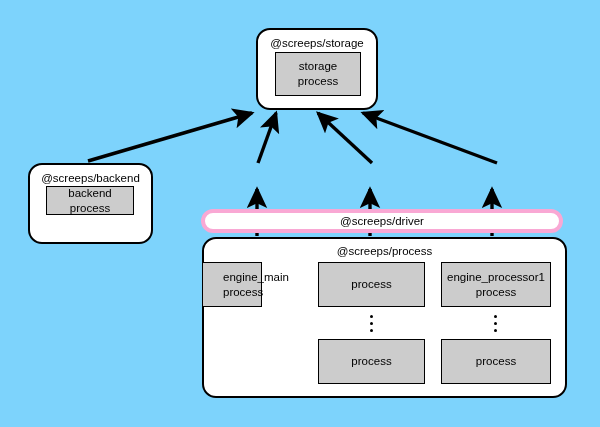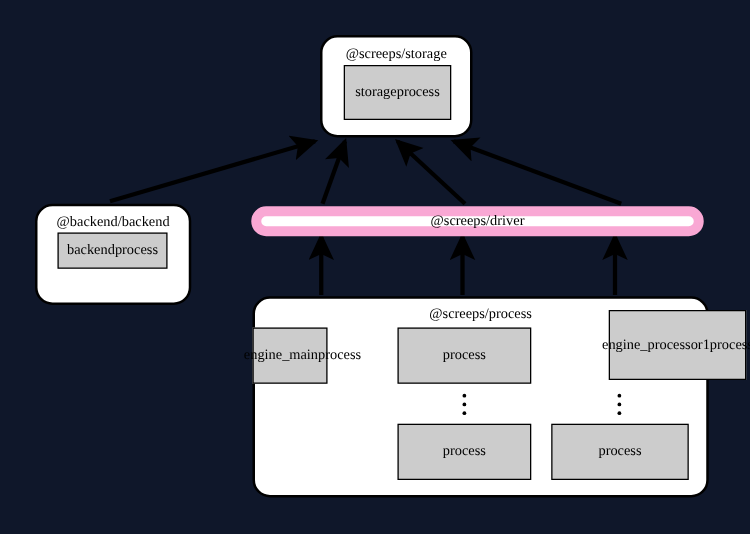--- a/index.html
+++ b/index.html
@@ -4,22 +4,22 @@
 <style>
   html, body {
     margin: 0;
     padding: 0;
     background: #ffffff;
   }
   #canvas {
     position: relative;
     width: 600px;
     height: 427px;
-    background: #0f172a;
-    font-family: Liberation Serif, serif;
+    background: #7dd3fc;
+    font-family: Liberation Sans, sans-serif;
     overflow: hidden;
   }
   #arrow-layer {
     position: absolute;
     left: 0;
     top: 0;
     width: 600px;
     height: 427px;
     pointer-events: none;
   }
@@ -40,42 +40,42 @@
     color: #000000;
     line-height: 13px;
     white-space: nowrap;
   }
   .proc-box {
     position: absolute;
     box-sizing: border-box;
     background: #cccccc;
     border: 1.5px solid #000000;
     display: flex;
-    flex-direction: row;
-    align-items: center;
+    flex-direction: column;
     justify-content: center;
     z-index: 4;
   }
   .proc-line {
     font-size: 11.5px;
     line-height: 15px;
     color: #000000;
     white-space: nowrap;
     text-align: center;
   }
   .pill {
     position: absolute;
     box-sizing: border-box;
     background: #ffffff;
-    border: 8px solid #f9a8d4;
+    border: 4px solid #f9a8d4;
     border-radius: 999px;
     display: flex;
     align-items: center;
     justify-content: center;
     z-index: 3;
+    margin-top: 44px;
   }
   .pill-label {
     font-size: 11.5px;
     color: #000000;
     white-space: nowrap;
   }
   .vdots {
     position: absolute;
     display: flex;
     flex-direction: column;
@@ -116,21 +116,21 @@
 
   <div class="group-box" style="left:256px; top:28px; width:122px; height:82px;">
     <div class="group-label" style="top:7px;">@screeps/storage</div>
   </div>
   <div class="proc-box" style="left:275px; top:52px; width:86px; height:44px;">
     <span class="proc-line">storage</span>
     <span class="proc-line">process</span>
   </div>
 
   <div class="group-box" style="left:28px; top:163px; width:125px; height:81px;">
-    <div class="group-label" style="top:7px;">@backend/backend</div>
+    <div class="group-label" style="top:7px;">@screeps/backend</div>
   </div>
   <div class="proc-box" style="left:46px; top:186px; width:88px; height:29px;">
     <span class="proc-line">backend</span>
     <span class="proc-line">process</span>
   </div>
 
   <div class="pill" style="left:201px; top:165px; width:362px; height:24px;">
     <span class="pill-label">@screeps/driver</span>
   </div>
 
@@ -138,21 +138,21 @@
     <div class="group-label" style="top:6px;">@screeps/process</div>
   </div>
 
   <div class="proc-box" style="left:202px; top:262px; width:60px; height:45px;padding-left:20px;">
     <span class="proc-line">engine_main</span>
     <span class="proc-line">process</span>
   </div>
   <div class="proc-box" style="left:318px; top:262px; width:107px; height:45px;">
     <span class="proc-line">process</span>
   </div>
-  <div class="proc-box" style="left:441px; top:248px; width:110px; height:56px;margin-left:46px;">
+  <div class="proc-box" style="left:441px; top:262px; width:110px; height:45px;">
     <span class="proc-line">engine_processor1</span>
     <span class="proc-line">process</span>
   </div>
 
   <div class="vdots" style="left:370px; top:315px; width:3px; height:17px;">
     <i></i>
       <i></i>
       <i></i>
   </div>
   <div class="vdots" style="left:494px; top:315px; width:3px; height:17px;">

